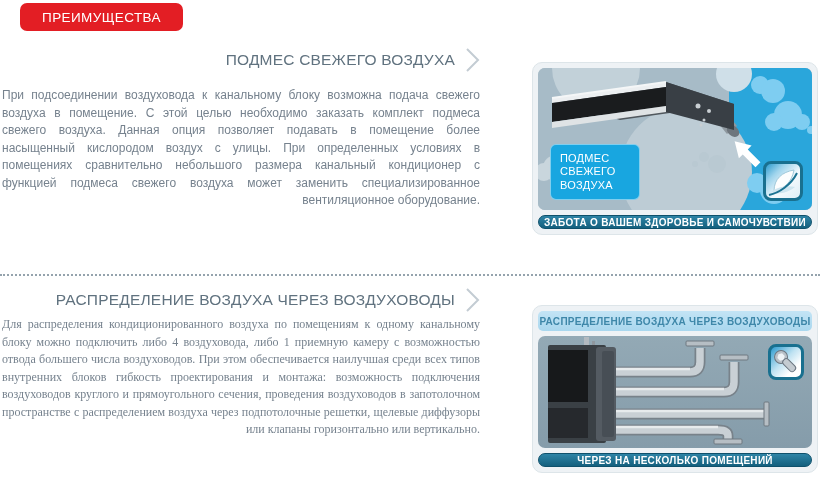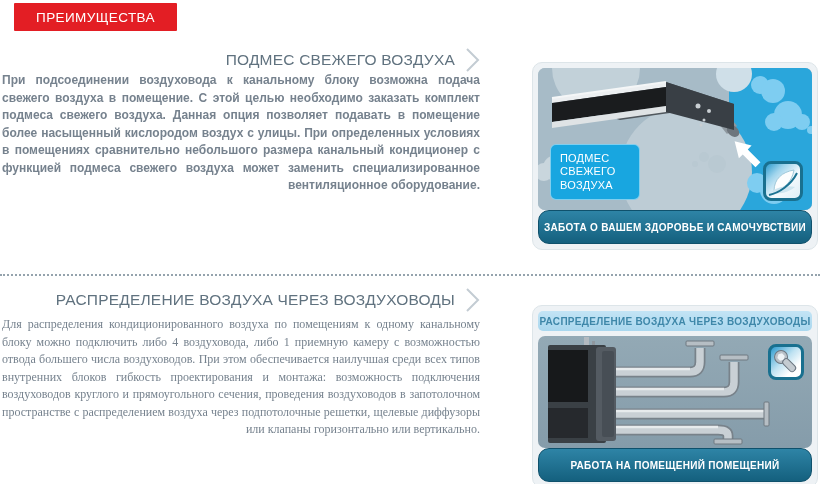--- a/index.html
+++ b/index.html
@@ -2,42 +2,42 @@
 <html><head>
 <meta charset="utf-8">
 <style>
   html,body { margin:0; padding:0; background:#fff; }
   .page {
     position:relative; width:820px; height:484px; background:#ffffff;
     font-family:"Liberation Sans","DejaVu Sans",sans-serif; overflow:hidden;
   }
   
   .badge {
-    position:absolute; left:14px; top:3px; width:163px; height:28px;
-    background:#e31e24; border-radius:1px; color:#fff;
+    position:absolute; left:20px; top:3px; width:163px; height:28px;
+    background:#e31e24; border-radius:7px; color:#fff;
     display:flex; align-items:center; justify-content:center;
     font-size:13.5px; letter-spacing:.4px; font-weight:500;
   }
   
   .sec-heading {
     position:absolute; left:0; width:480px; height:28px;
     display:flex; justify-content:flex-end; align-items:center; gap:10px;
     color:#60727f; font-size:15.5px; letter-spacing:.2px; cursor:pointer;
     white-space:nowrap;
   }
   #heading1 { top:46px; }
   #heading2 { top:286px; }
   .chev { flex:0 0 auto; display:block; }
   
   .para {
     position:absolute; left:2px; width:478px;
     color:#76828e; font-size:12px; line-height:17.5px;
     text-align:justify; text-align-last:right;
   }
-  #para1 { top:72px;font-weight:bold; }
+  #para1 { top:87px; }
   #para2 { top:316px;font-family:Liberation Serif, serif; }
   
   .divider {
     position:absolute; left:0; right:0; top:274px; height:0;
     border-top:2px dotted #95a3ad;
   }
   
   .card {
     position:absolute; left:532px; width:286px; box-sizing:border-box;
     background:#eef2f5; border:1px solid #dde5e9; border-radius:10px; padding:5px;
@@ -47,21 +47,21 @@
   .scene1 {
     position:relative; height:142px; border-radius:7px; overflow:hidden;
     background:#a7bbc7;
   }
   .scene2 {
     position:relative; height:112px; border-radius:7px; overflow:hidden;
     background:linear-gradient(180deg,#93a9b5,#859caa);
   }
   .scene-svg { position:absolute; inset:0; width:100%; height:100%; display:block; }
   .caption-bar {
-    height:34px; border-radius:11px;
+    margin-top:5px; height:14px; border-radius:11px;
     background:linear-gradient(180deg,#2e84a6,#14607e);
     border:1px solid #0f516c; box-sizing:border-box;
     color:#fff; font-size:10px; font-weight:bold; letter-spacing:.3px;
     display:flex; align-items:center; justify-content:center; white-space:nowrap;
   }
   .card2-header {
     height:20px; border-radius:5px;
     background:linear-gradient(180deg,#c3e4f5,#a9d7ee);
     color:#3e87a9; font-size:10px; font-weight:bold; letter-spacing:.3px;
     display:flex; align-items:center; justify-content:center; white-space:nowrap;
@@ -226,16 +226,16 @@
           <svg viewBox="0 0 30 30">
             <g transform="rotate(-45 15 15)">
               <circle cx="15" cy="8" r="6.5" fill="#b9c1c8" stroke="#6b7680" stroke-width="1"></circle>
               <polygon points="15,4.2 18.3,6.1 18.3,9.9 15,11.8 11.7,9.9 11.7,6.1" fill="#eef3f6"></polygon>
               <rect x="11.6" y="12" width="6.8" height="15" rx="3" fill="#c4cbd1" stroke="#6b7680" stroke-width="1"></rect>
             </g>
           </svg>
         </div>
       </div>
     </div>
-    <div class="caption-bar">РАБОТА НА ПОМЕЩЕНИЙ ПОМЕЩЕНИЙ</div>
+    <div class="caption-bar">ЧЕРЕЗ НА НЕСКОЛЬКО ПОМЕЩЕНИЙ</div>
   </div>
 
 </div>
 
 </body></html>

